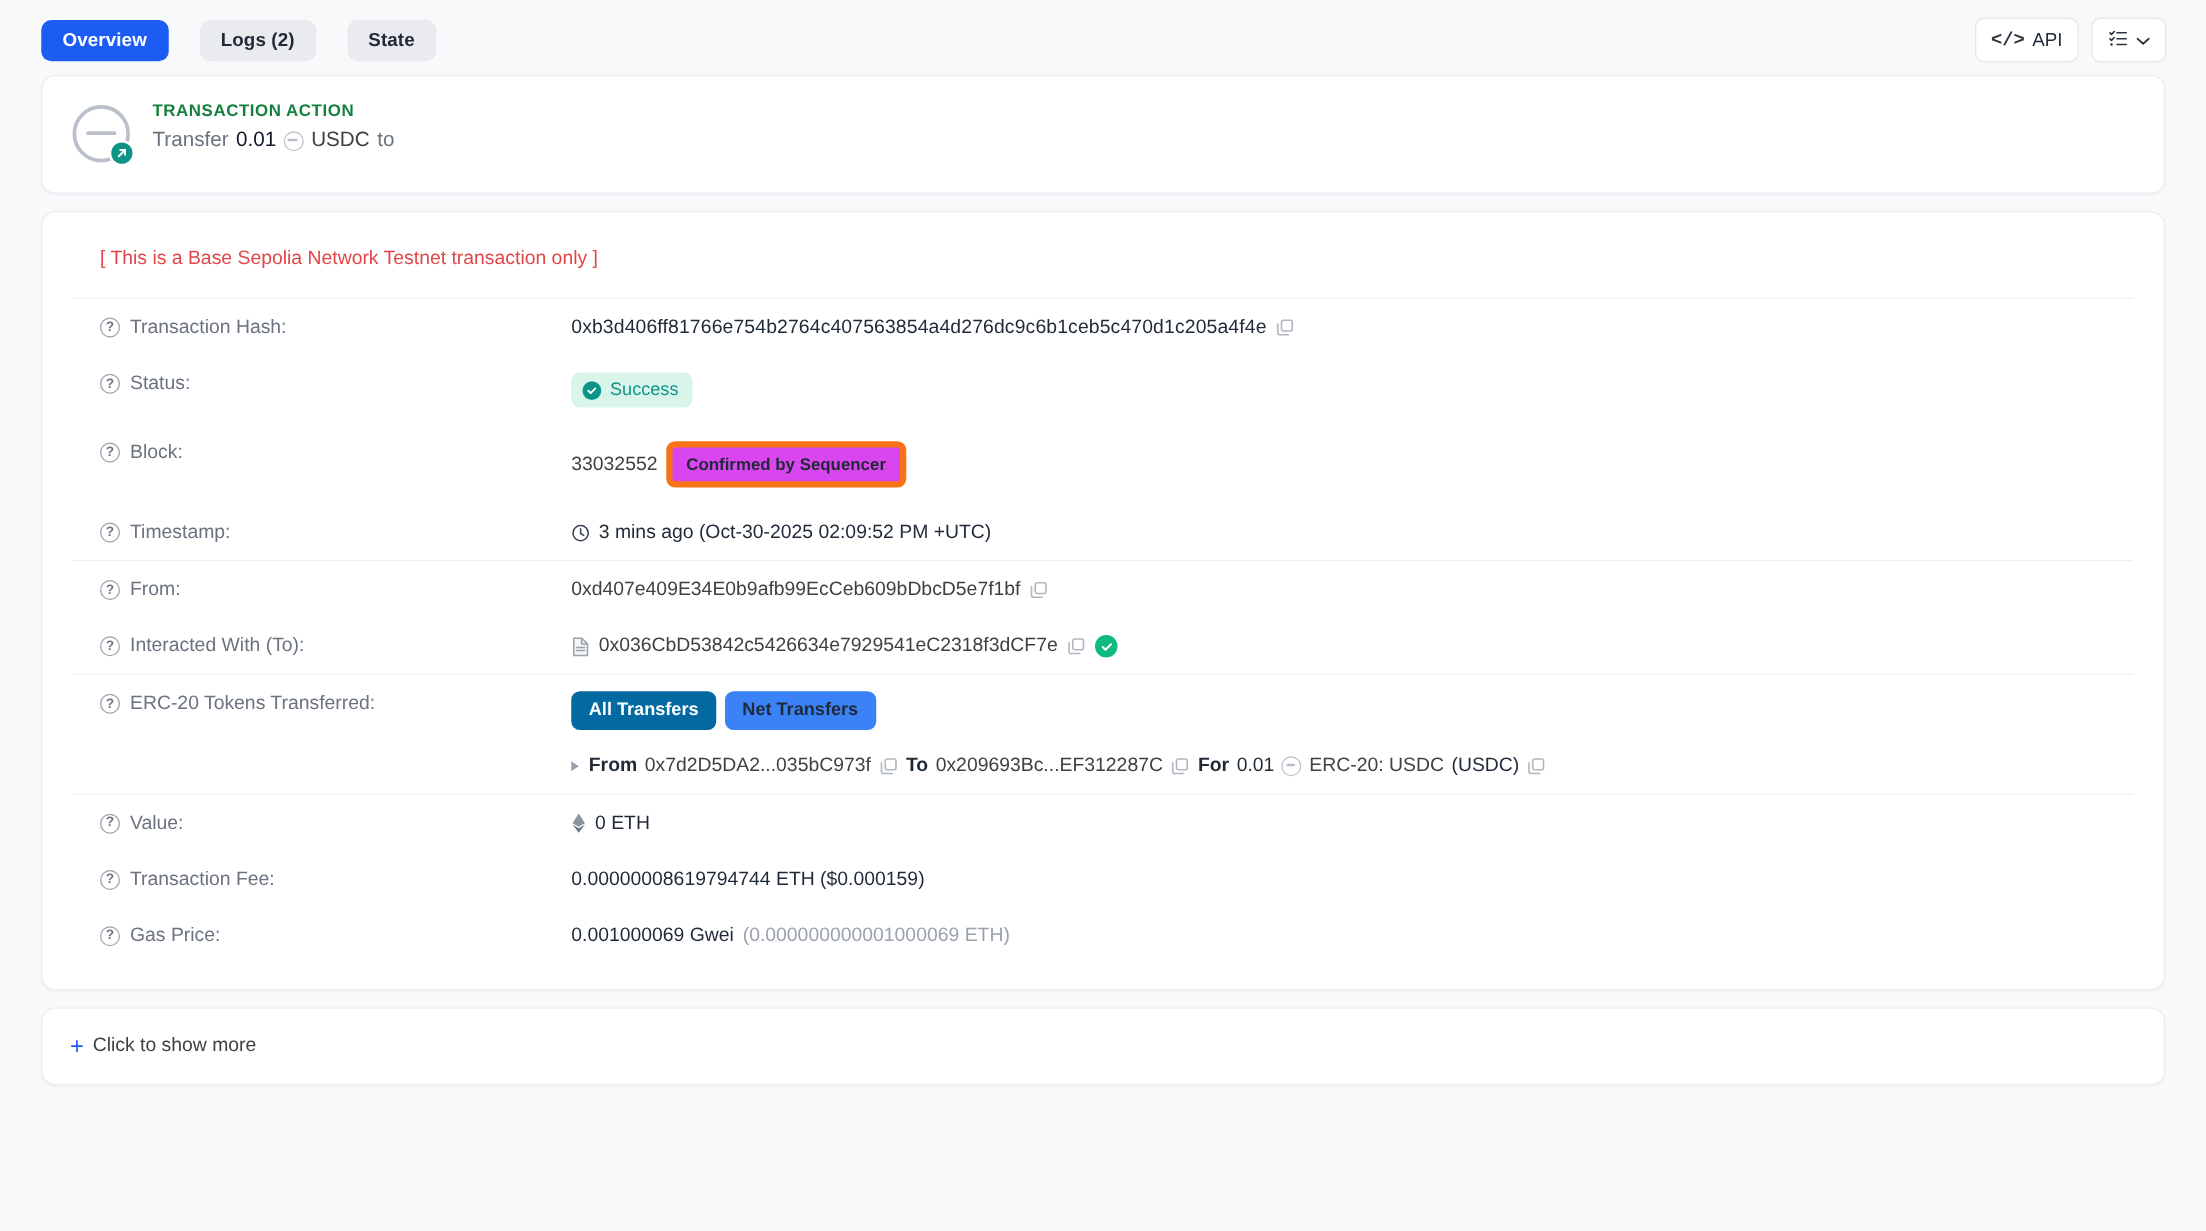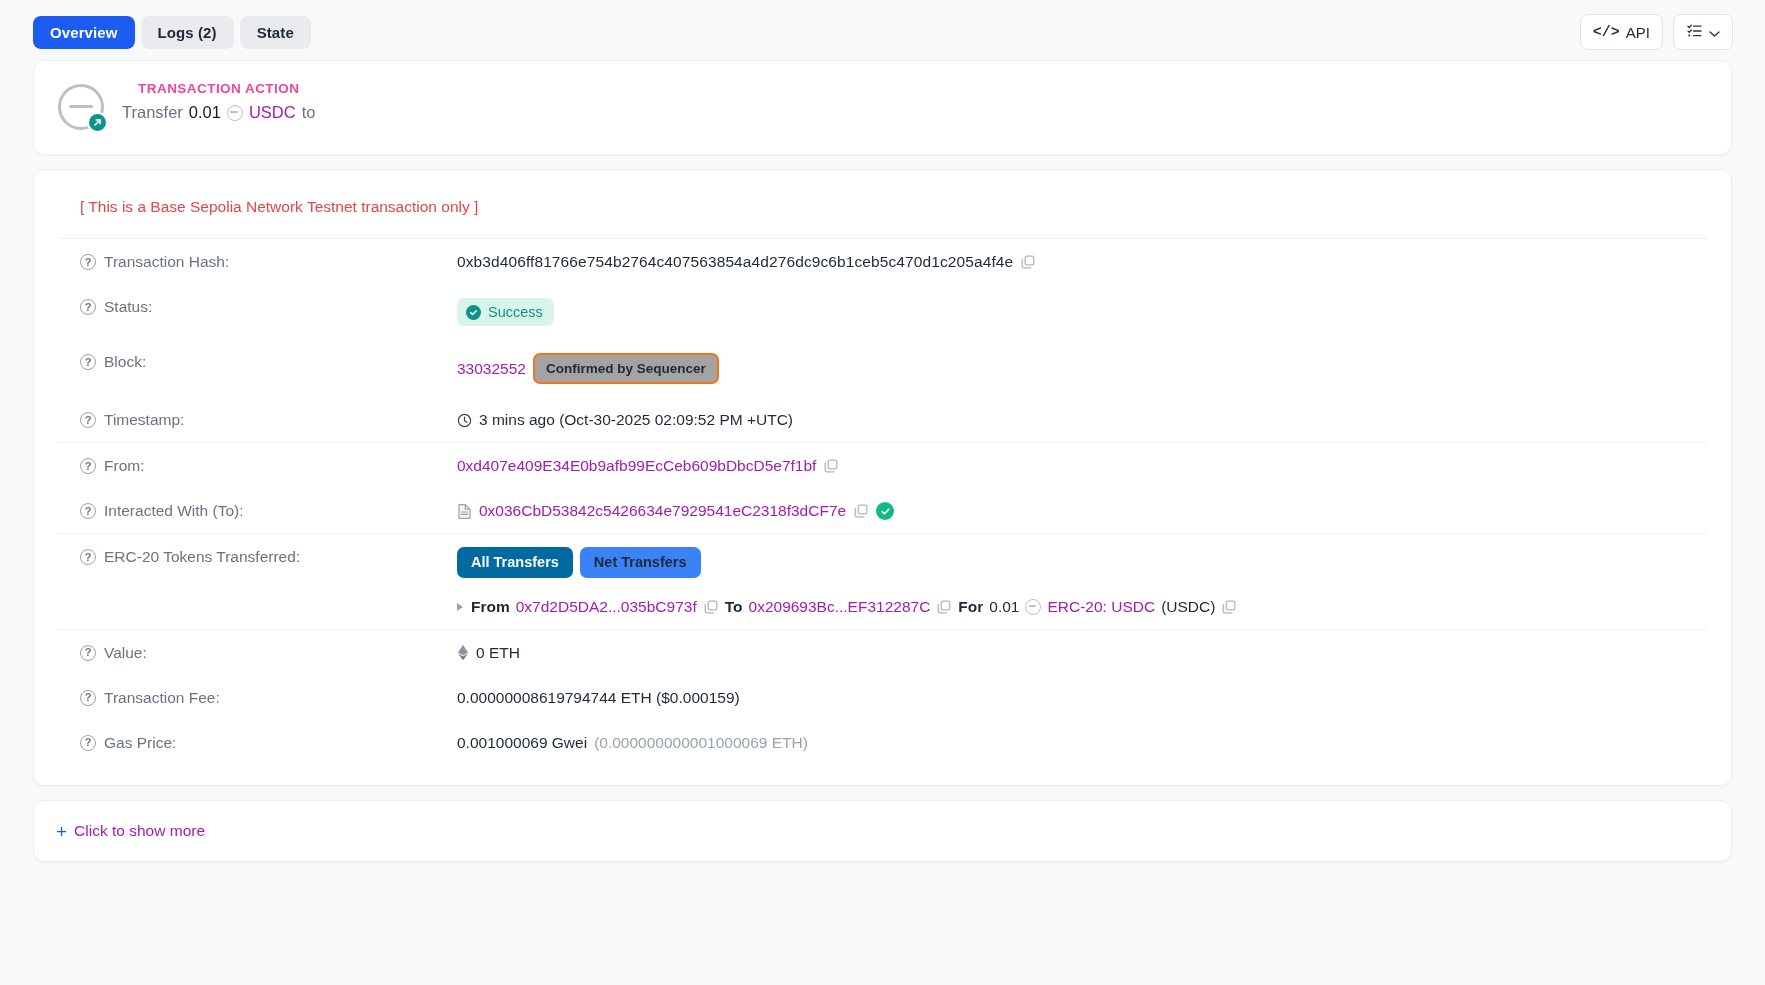--- a/index.html
+++ b/index.html
@@ -10,21 +10,21 @@
     font-family: "Liberation Sans", sans-serif;
     -webkit-font-smoothing: antialiased;
   }
   .page { width: 1765px; height: 985px; position: relative; overflow: hidden; }
 
   
   .topbar {
     display: flex; align-items: center; justify-content: space-between;
     padding: 14px 22px 10px 33px;
   }
-  .tabs { display: flex; gap: 6px; }
+  .tabs { display: flex; gap: 25px; }
   .tab {
     font-size: 15px; font-weight: 700; letter-spacing: .1px;
     padding: 9px 17px; border-radius: 8px; cursor: pointer;
     background: #e9ebee; color: #1f2937; border: none; line-height: 1;
   }
   .tab.active { background: #1d5cf3; color: #fff; }
   .top-right { display: flex; gap: 10px; padding-right: 10px; }
   .tbtn {
     background: #fff; border: 1px solid #e3e6ea; border-radius: 8px;
     height: 36px; display: flex; align-items: center; gap: 6px;
@@ -48,33 +48,33 @@
     background: #b9c0c9; border-radius: 2px;
   }
   .arrow-badge {
     position: absolute; right: -2px; bottom: -1px; width: 21px; height: 21px;
     border-radius: 50%; background: #0d9488; border: 2px solid #fff;
     display: flex; align-items: center; justify-content: center;
   }
   .arrow-badge svg { display: block; }
   .action-title {
     font-size: 13.5px; font-weight: 700; letter-spacing: .45px;
-    color: #ec4899; margin-bottom: 7px; text-align: center;
+    color: #15803d; margin-bottom: 7px;
   }
   .action-line { font-size: 16.5px; color: #6b7280; display: flex; align-items: center; flex-wrap: wrap; gap: 6px; }
   .action-line .val { color: #111827; font-weight: 400; }
   .mini-token {
     width: 16px; height: 16px; border-radius: 50%; border: 1.6px solid #b9c0c9;
     position: relative; display: inline-block; flex: 0 0 16px;
   }
   .mini-token::after {
     content: ""; position: absolute; left: 2.4px; top: 5.6px;
     width: 7.6px; height: 1.6px; background: #b9c0c9; border-radius: 1px;
   }
-  a.link, .link { color: #a21caf; text-decoration: none; cursor: pointer; }
+  a.link, .link { color: #404040; text-decoration: none; cursor: pointer; }
 
   
   .detail-card { padding: 0 24px 20px 24px; }
   .testnet {
     color: #e2464a; font-size: 15.5px; padding: 28px 0 22px 22px;
   }
   .testnet b { font-weight: 400; }
   .hr { height: 1px; background: #edeff2; margin: 0; }
 
   .row { display: flex; align-items: flex-start; padding: 13px 0 13px 22px; min-height: 44px; }
@@ -97,21 +97,21 @@
   .pill-success {
     display: inline-flex; align-items: center; gap: 7px;
     background: #d9f5ea; color: #0d9488; border-radius: 7px;
     padding: 6px 11px 6px 9px; font-size: 14.5px; font-weight: 500;
   }
   .check-circle {
     width: 15px; height: 15px; border-radius: 50%; background: #0d9488;
     display: flex; align-items: center; justify-content: center; flex: 0 0 15px;
   }
   .seq-pill {
-    background: #a3a3a3; border: 2px solid #f97316; border-radius: 7px;
+    background: #d946ef; border: 5px solid #f97316; border-radius: 7px;
     padding: 6px 11px; font-size: 13.5px; font-weight: 700; color: #1f2937;
   }
   .clock { width: 15px; height: 15px; flex: 0 0 15px; }
 
   .verified {
     width: 18px; height: 18px; border-radius: 50%; background: #10b981;
     display: flex; align-items: center; justify-content: center; flex: 0 0 18px;
   }
   .doc-ico { width: 15px; height: 17px; flex: 0 0 15px; }
 

